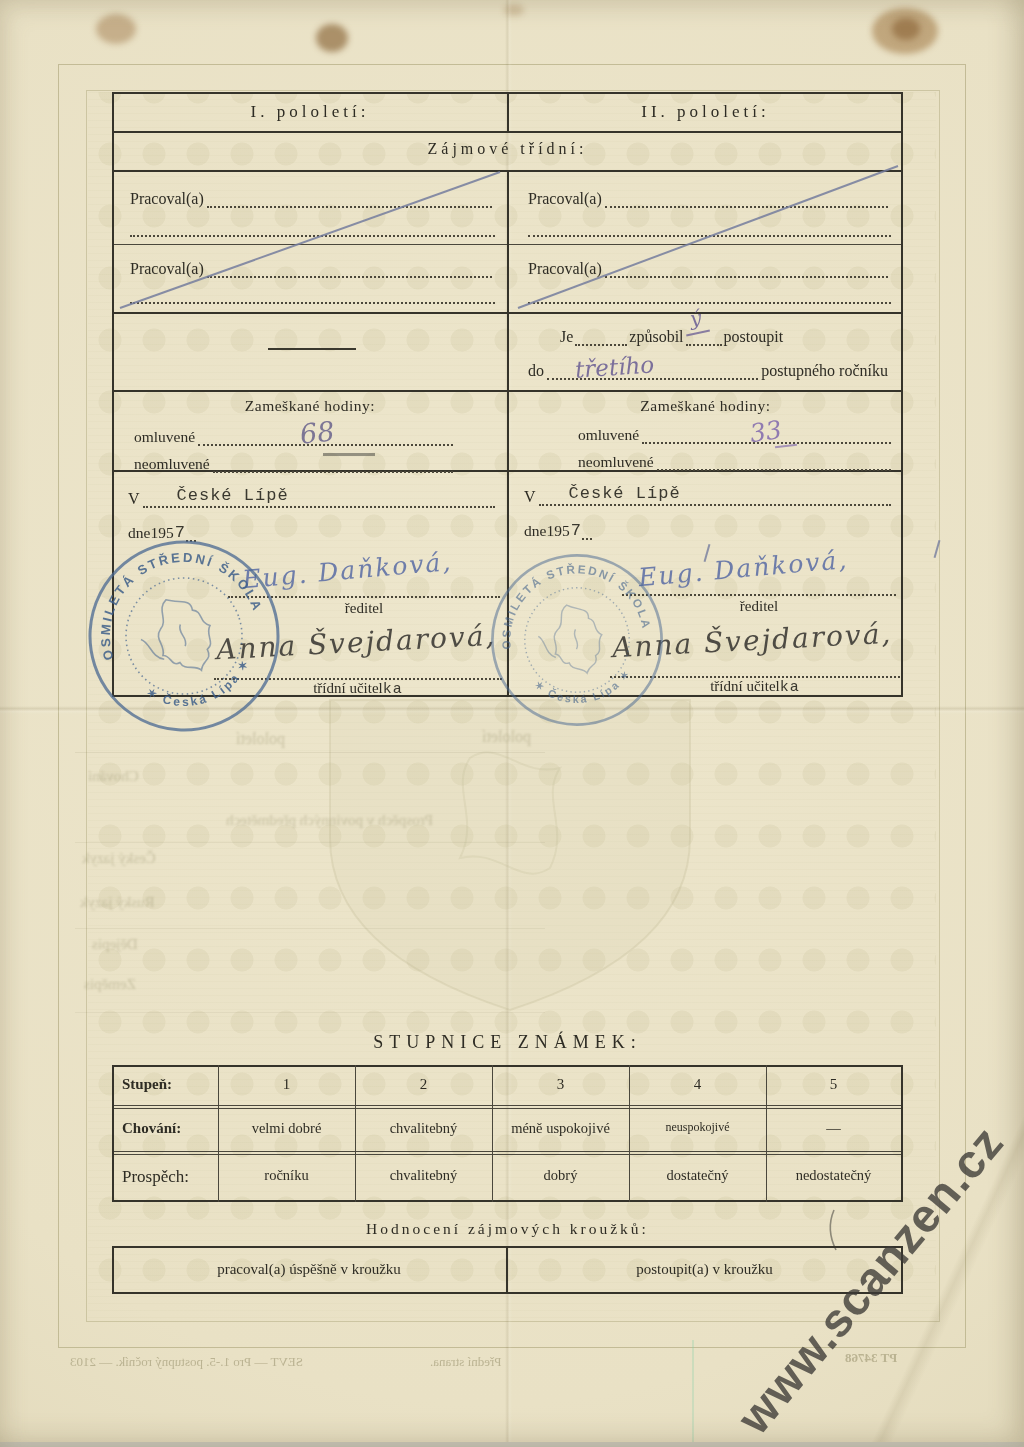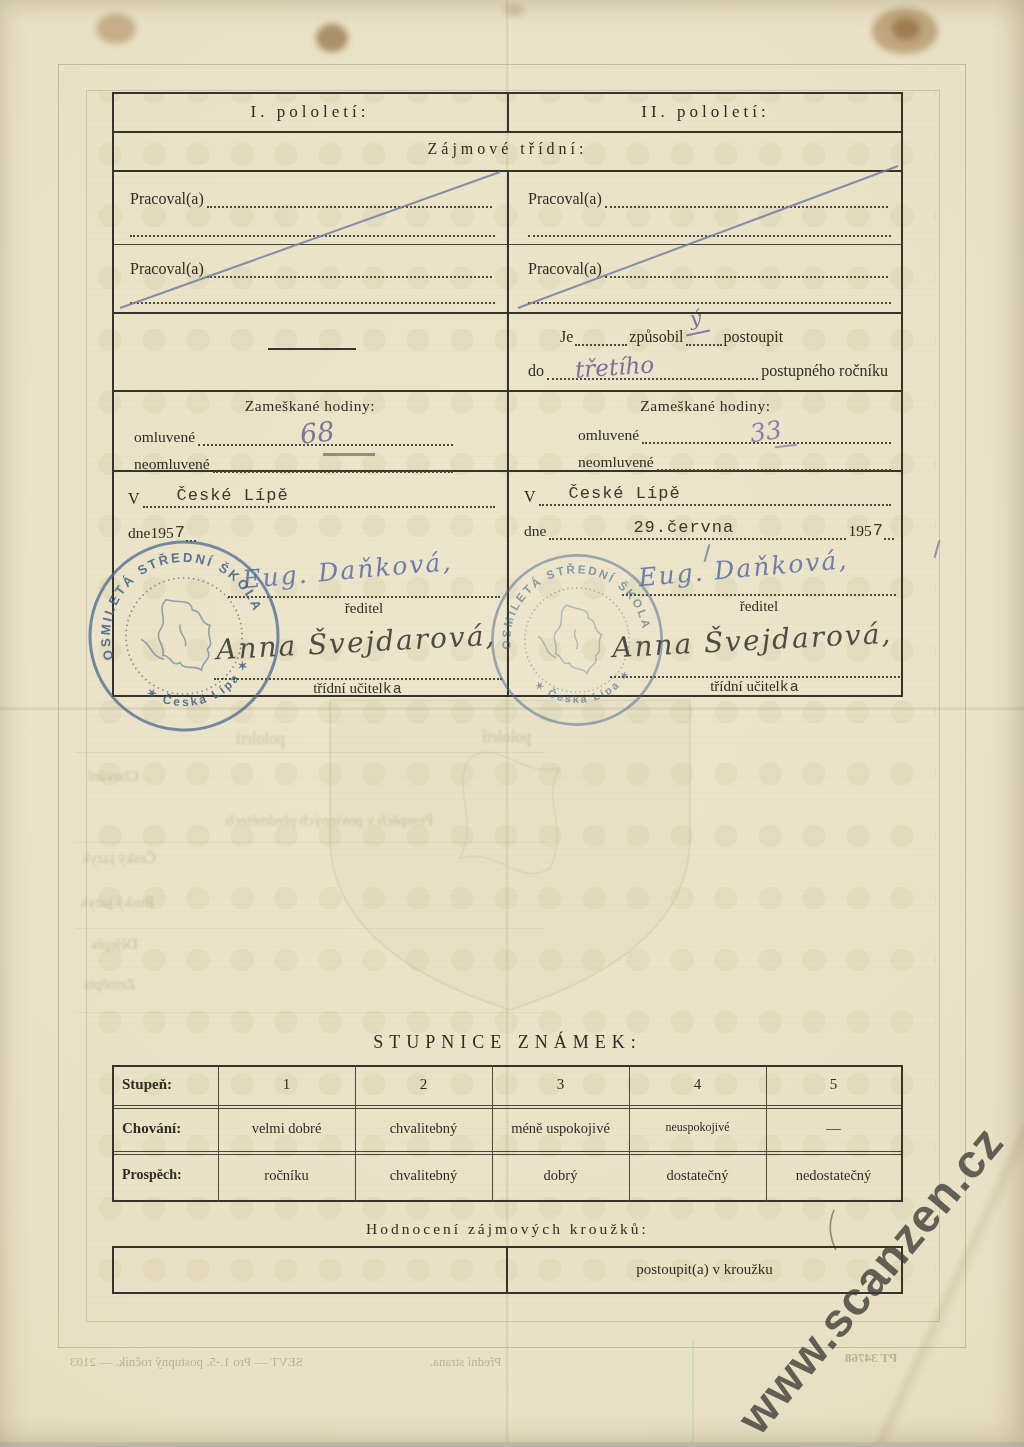--- a/index.html
+++ b/index.html
@@ -180,23 +180,20 @@
   <span class="dotseg" style="width:10px"></span>
 </div>
 <div class="abs field" style="left:524px;top:484px;width:370px;font-size:16px">
   <span class="print">V</span>
   <span class="dotfill">
     <span class="typed" style="position:absolute;left:30px;bottom:1px">České Lípě</span>
   </span>
 </div>
 <div class="abs field" style="left:524px;top:518px;width:370px;font-size:15.5px">
   <span class="print">dne</span>
-  <span class="dotfill">
-    <span class="typed" style="position:absolute;left:84px;bottom:1px">29.června</span>
-  </span>
   <span class="print">195</span>
     <span class="typed" style="margin-left:1px">7</span>
   <span class="dotseg" style="width:10px"></span>
 </div>
 
 <div class="abs" style="left:706px;top:544px;width:2px;height:18px;background:rgba(116,124,158,.8);transform:rotate(16deg)"></div>
 <div class="abs" style="left:936px;top:540px;width:2px;height:18px;background:rgba(116,124,158,.8);transform:rotate(16deg)"></div>
 
 <div class="abs dotseg" style="left:228px;top:576px;width:272px"></div>
 <div class="abs print center" style="left:228px;top:600px;width:272px;font-size:15px">ředitel</div>
@@ -264,38 +261,39 @@
   <span class="abs print center" style="left:517px;top:11px;width:137px;font-size:15px">4</span>
   <span class="abs print center" style="left:654px;top:11px;width:135px;font-size:15px">5</span>
 
   <span class="abs print" style="left:10px;top:55px;font-size:15px;font-weight:600">Chování:</span>
   <span class="abs print center" style="left:106px;top:55px;width:137px;font-size:14.5px">velmi dobré</span>
   <span class="abs print center" style="left:243px;top:55px;width:137px;font-size:14.5px">chvalitebný</span>
   <span class="abs print center" style="left:380px;top:55px;width:137px;font-size:14.5px">méně uspokojivé</span>
   <span class="abs print center" style="left:517px;top:55px;width:137px;font-size:12px">neuspokojivé</span>
   <span class="abs print center" style="left:654px;top:55px;width:135px;font-size:14.5px">—</span>
 
-  <span class="abs print" style="left:10px;top:102px;font-size:14px;font-weight:700">Prospěch:</span>
+  <span class="abs print" style="left:10px;top:102px;font-size:17px;font-weight:400">Prospěch:</span>
   <span class="abs print center" style="left:106px;top:102px;width:137px;font-size:14.5px">ročníku</span>
   <span class="abs print center" style="left:243px;top:102px;width:137px;font-size:14.5px">chvalitebný</span>
   <span class="abs print center" style="left:380px;top:102px;width:137px;font-size:14.5px">dobrý</span>
   <span class="abs print center" style="left:517px;top:102px;width:137px;font-size:14.5px">dostatečný</span>
   <span class="abs print center" style="left:654px;top:102px;width:135px;font-size:14.5px">nedostatečný</span>
 </div>
 
 <div class="abs print center" style="left:112px;top:1220px;width:791px;font-size:15.5px;letter-spacing:3px">Hodnocení zájmových kroužků:</div>
 <svg class="abs" style="left:820px;top:1208px;width:24px;height:44px">
     <path d="M14,2 C8,16 10,30 16,42" stroke="rgba(80,78,70,.6)" stroke-width="1.6" fill="none"></path>
   </svg>
 <div class="abs" style="left:112px;top:1246px;width:791px;height:48px">
   <div class="abs hline" style="left:0;top:0;width:791px"></div>
   <div class="abs hline" style="left:0;top:46px;width:791px"></div>
   <div class="abs vline" style="left:0;top:0;height:48px"></div>
   <div class="abs vline" style="left:789px;top:0;height:48px"></div>
   <div class="abs vline" style="left:394px;top:0;height:48px"></div>
+  <span class="abs print center" style="left:0;top:15px;width:394px;font-size:15px">pracoval(a) úspěšně v kroužku</span>
   <span class="abs print center" style="left:396px;top:15px;width:393px;font-size:15px">postoupit(a) v kroužku</span>
 </div>
 
 <span class="abs mirror" style="left:70px;top:1354px;font-size:13px">SEVT — Pro 1.-5. postupný ročník. — 2103</span>
 <span class="abs mirror" style="left:430px;top:1354px;font-size:13px">Přední strana.</span>
 <span class="abs mirror" style="left:845px;top:1350px;font-size:13px;font-weight:700">PT 34768</span>
 
 <div class="abs watermark" style="left:635px;top:1252px;width:470px;text-align:center;font-size:47px;transform:rotate(-50deg);z-index:30">www.scanzen.cz</div>
 
 </body></html>

